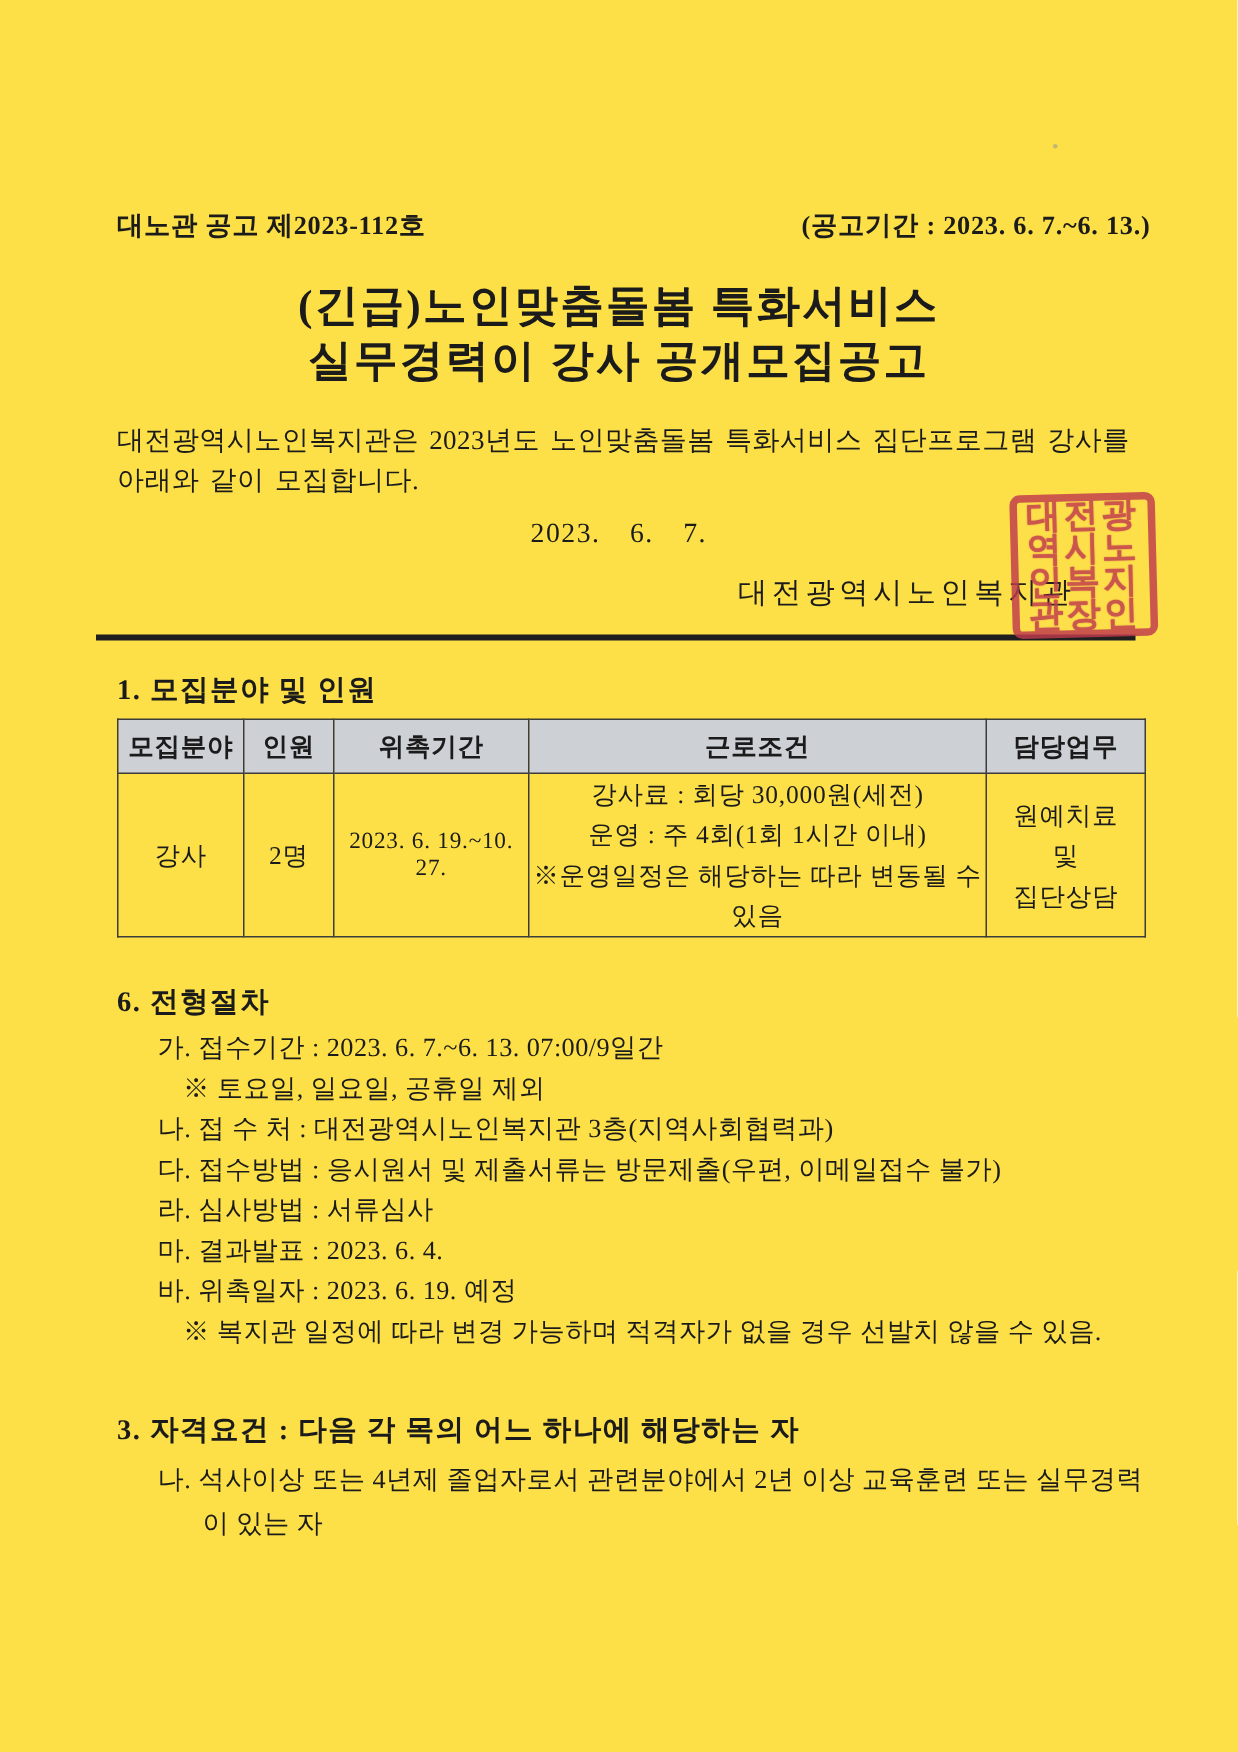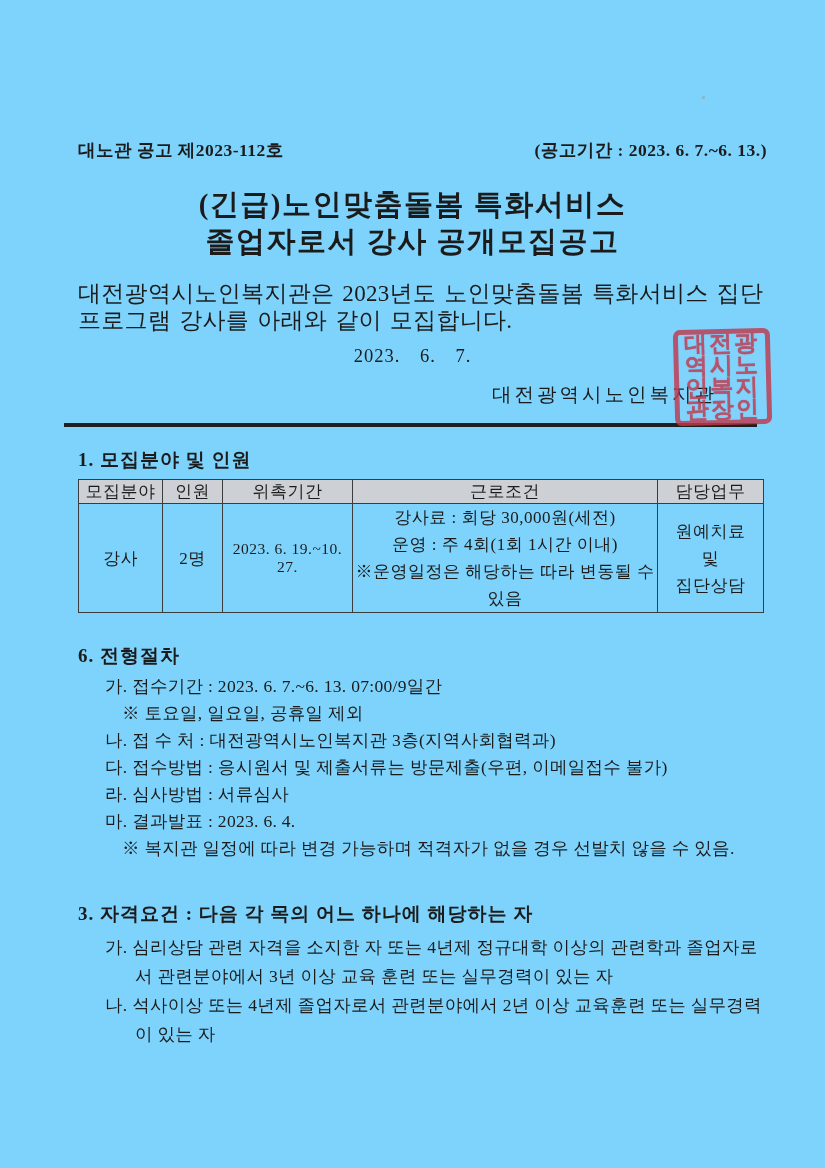--- a/index.html
+++ b/index.html
@@ -6,42 +6,42 @@
     --stamp-red:#c13a4e;
     --table-header-bg:#cdd1d5;
     --ink:#1b1b1b;
   }
   *{box-sizing:border-box;margin:0;padding:0;}
   html,body{background:#ffffff;}
   body{font-family:"Liberation Serif","DejaVu Serif",serif;color:var(--ink);}
   .page{
     position:relative;
     width:825px;height:1168px;
-    background:#7dd3fc;
+    background:#fde047;
     overflow:hidden;
   }
   .scan-dot{
     position:absolute;left:702px;top:96px;width:3px;height:3px;
     background:#9a9a9a;border-radius:50%;opacity:.6;
   }
   
   .doc-header{
     margin:138px 58px 0 78px;
     display:flex;justify-content:space-between;align-items:baseline;
     font-size:17.5px;font-weight:700;letter-spacing:.5px;
   }
   
   .title{
     margin-top:24px;text-align:center;
     font-size:29px;font-weight:700;line-height:37px;letter-spacing:1.5px;
   }
   
   .intro{
     margin:20px 56px 0 78px;
-    font-size:23px;line-height:27px;letter-spacing:.3px;
+    font-size:18px;line-height:27px;letter-spacing:.3px;
     word-spacing:2px;
   }
   .date-line{
     margin-top:12px;text-align:center;
     font-size:18.5px;letter-spacing:1px;word-spacing:14px;
   }
   .sign-area{
     position:relative;
     margin:14px 60px 0 78px;height:26px;
     text-align:right;font-size:19.5px;letter-spacing:3px;
@@ -81,21 +81,21 @@
     width:685px;border-collapse:collapse;table-layout:fixed;
     font-size:17px;
   }
   table.recruit th,table.recruit td{
     border:1.6px solid #3c3c3c;
     text-align:center;vertical-align:middle;
     letter-spacing:.5px;
   }
   table.recruit th{
     background:var(--table-header-bg);
-    height:24px;font-weight:400;
+    height:36px;font-weight:700;
   }
   table.recruit td{height:84px;}
   .col-field{width:84px;}
   .col-count{width:60px;}
   .col-period{width:130px;}
   .col-cond{width:305px;}
   .col-duty{width:106px;}
   .cond-line{line-height:27px;}
   .duty-line{line-height:27px;}
   td.period-cell{font-size:15.5px;letter-spacing:0;}
@@ -117,21 +117,21 @@
 
   <div class="scan-dot"></div>
 
   <div class="doc-header">
     <span>대노관 공고 제2023-112호</span>
     <span>(공고기간 : 2023. 6. 7.~6. 13.)</span>
   </div>
 
   <div class="title">
     <div>(긴급)노인맞춤돌봄 특화서비스</div>
-    <div>졸업자로서 강사 공개모집공고</div>
+    <div>실무경력이 강사 공개모집공고</div>
   </div>
 
   <p class="intro">대전광역시노인복지관은 2023년도 노인맞춤돌봄 특화서비스 집단프로그램 강사를 아래와 같이 모집합니다.</p>
 
   <div class="date-line">2023. 6. 7.</div>
 
   <div class="sign-area">
     <span class="signer">대전광역시노인복지관</span>
     <div class="stamp">
       <div class="stamp-text">대전광역시노인복지관장인</div>
@@ -179,22 +179,22 @@
   </table>
 
   <div class="section-heading s2">6. 전형절차</div>
   <ul class="list s2">
     <li class="ind1">가. 접수기간 : 2023. 6. 7.~6. 13. 07:00/9일간</li>
     <li class="ind2">※  토요일, 일요일, 공휴일 제외</li>
     <li class="ind1">나. 접 수 처 : 대전광역시노인복지관 3층(지역사회협력과)</li>
     <li class="ind1">다. 접수방법 : 응시원서 및 제출서류는 방문제출(우편, 이메일접수 불가)</li>
     <li class="ind1">라. 심사방법 : 서류심사</li>
     <li class="ind1">마. 결과발표 : 2023. 6. 4.</li>
+    <li class="ind1">바. 위촉일자 : 2023. 6. 19. 예정</li>
     <li class="ind2">※  복지관 일정에 따라 변경 가능하며 적격자가 없을 경우 선발치 않을 수 있음.</li>
   </ul>
 
   <div class="section-heading s3">3. 자격요건 : 다음 각 목의 어느 하나에 해당하는 자</div>
   <ul class="list s3">
-    <li>가. 심리상담 관련 자격을 소지한 자 또는 4년제 정규대학 이상의 관련학과 졸업자로서 관련분야에서 3년 이상 교육 훈련 또는 실무경력이 있는 자</li>
     <li>나. 석사이상 또는 4년제 졸업자로서 관련분야에서 2년 이상 교육훈련 또는 실무경력이 있는 자</li>
   </ul>
 
 </div>
 
 </body></html>

